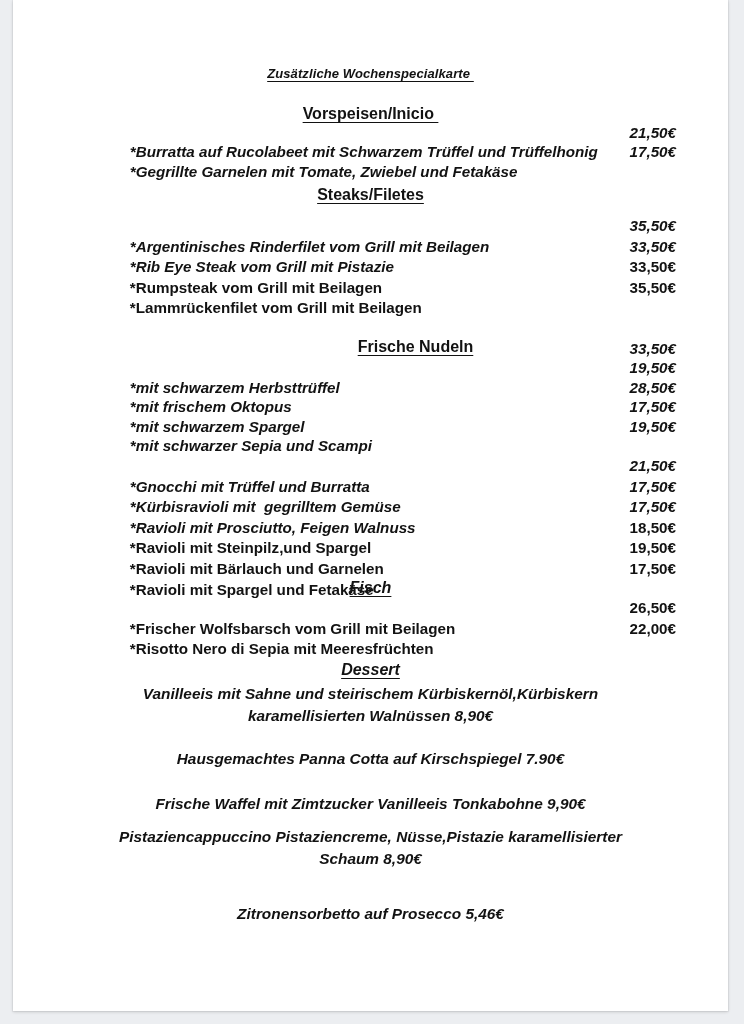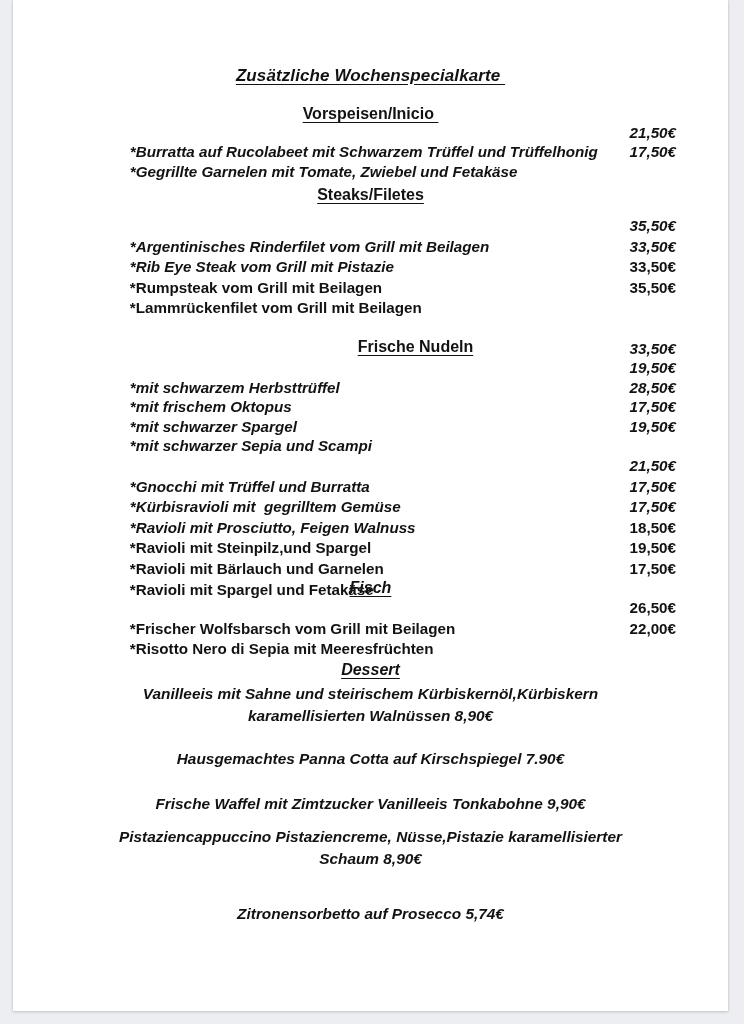--- a/index.html
+++ b/index.html
@@ -38,21 +38,21 @@
     font-size: 15.2px;
   }
 
   
   .doc-title {
     position: absolute;
     left: 0;
     top: 66px;
     width: 715px;
     text-align: center;
-    font-size: 17px;
+    font-size: 13px;
     font-weight: bold;
     font-style: italic;
     letter-spacing: 0.1px;
     white-space: pre;
   }
   .doc-title span {
     text-decoration: underline;
     text-underline-offset: 2.5px;
   }
 
@@ -167,21 +167,21 @@
       </div>
       <div class="item-row style-italic">
         <span class="name">*mit schwarzem Herbsttrüffel</span>
         <span class="price">19,50€</span>
       </div>
       <div class="item-row style-italic">
         <span class="name">*mit frischem Oktopus</span>
         <span class="price">28,50€</span>
       </div>
       <div class="item-row style-italic">
-        <span class="name">*mit schwarzer Spargel</span>
+        <span class="name">*mit schwarzem Spargel</span>
         <span class="price">17,50€</span>
       </div>
       <div class="item-row style-italic">
         <span class="name">*mit schwarzer Sepia und Scampi</span>
         <span class="price">19,50€</span>
       </div>
     </div>
 
     <div class="item-block loose" style="top:456px;">
       <div class="item-row style-italic">
@@ -224,16 +224,16 @@
     </div>
 
     <div class="sec-head italic-head" style="top:660px;"><span>Dessert</span></div>
 
     <div class="dessert-para" style="top:683px;">Vanilleeis mit Sahne und steirischem Kürbiskernöl,Kürbiskern
 karamellisierten Walnüssen 8,90€</div>
     <div class="dessert-para" style="top:748px;">Hausgemachtes Panna Cotta auf Kirschspiegel 7.90€</div>
     <div class="dessert-para" style="top:793px;">Frische Waffel mit Zimtzucker Vanilleeis Tonkabohne 9,90€</div>
     <div class="dessert-para" style="top:826px;">Pistaziencappuccino Pistaziencreme, Nüsse,Pistazie  karamellisierter
 Schaum 8,90€</div>
-    <div class="dessert-para" style="top:903px;">Zitronensorbetto auf Prosecco 5,74€</div>
+    <div class="dessert-para" style="top:903px;">Zitronensorbetto auf Prosecco 5,46€</div>
 
   </div>
 </div>
 
 </body></html>

